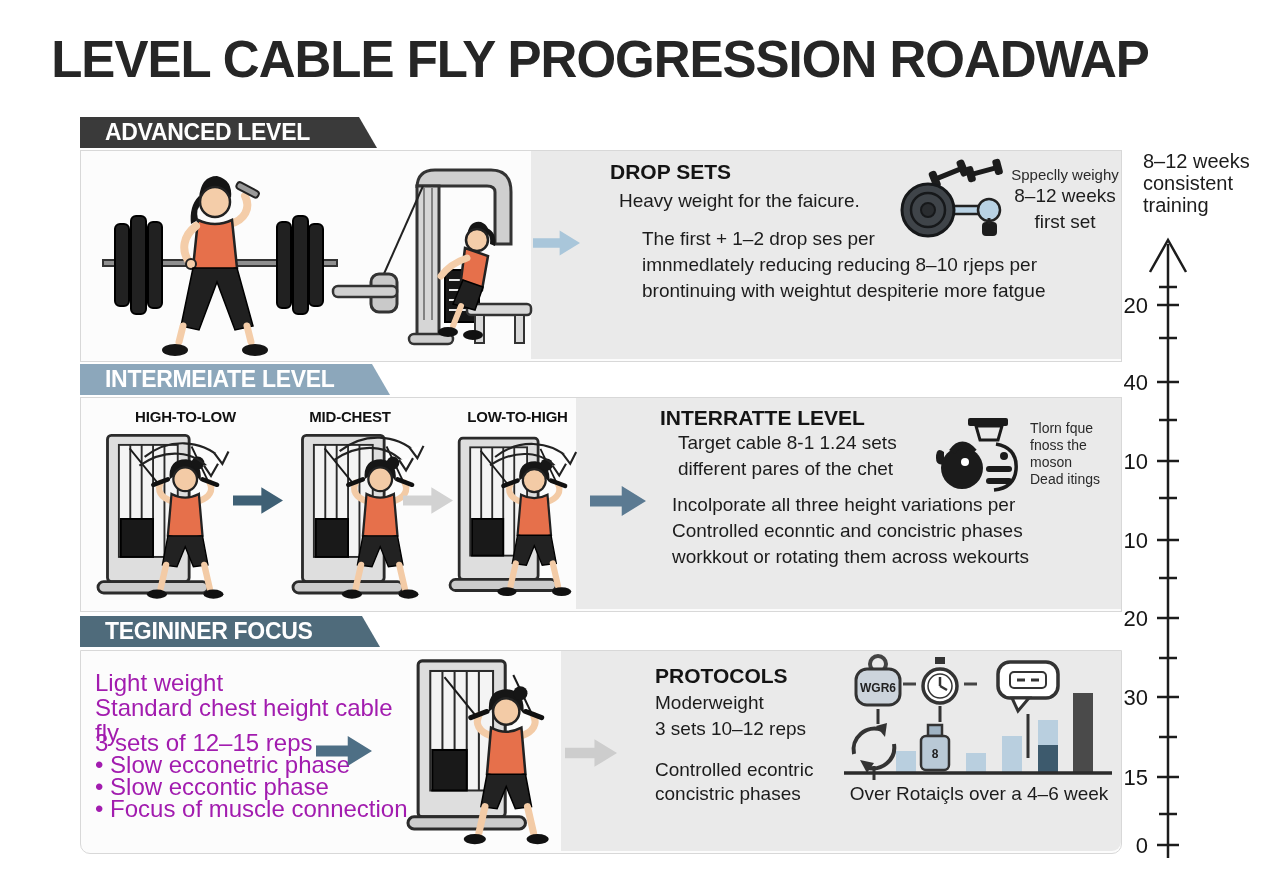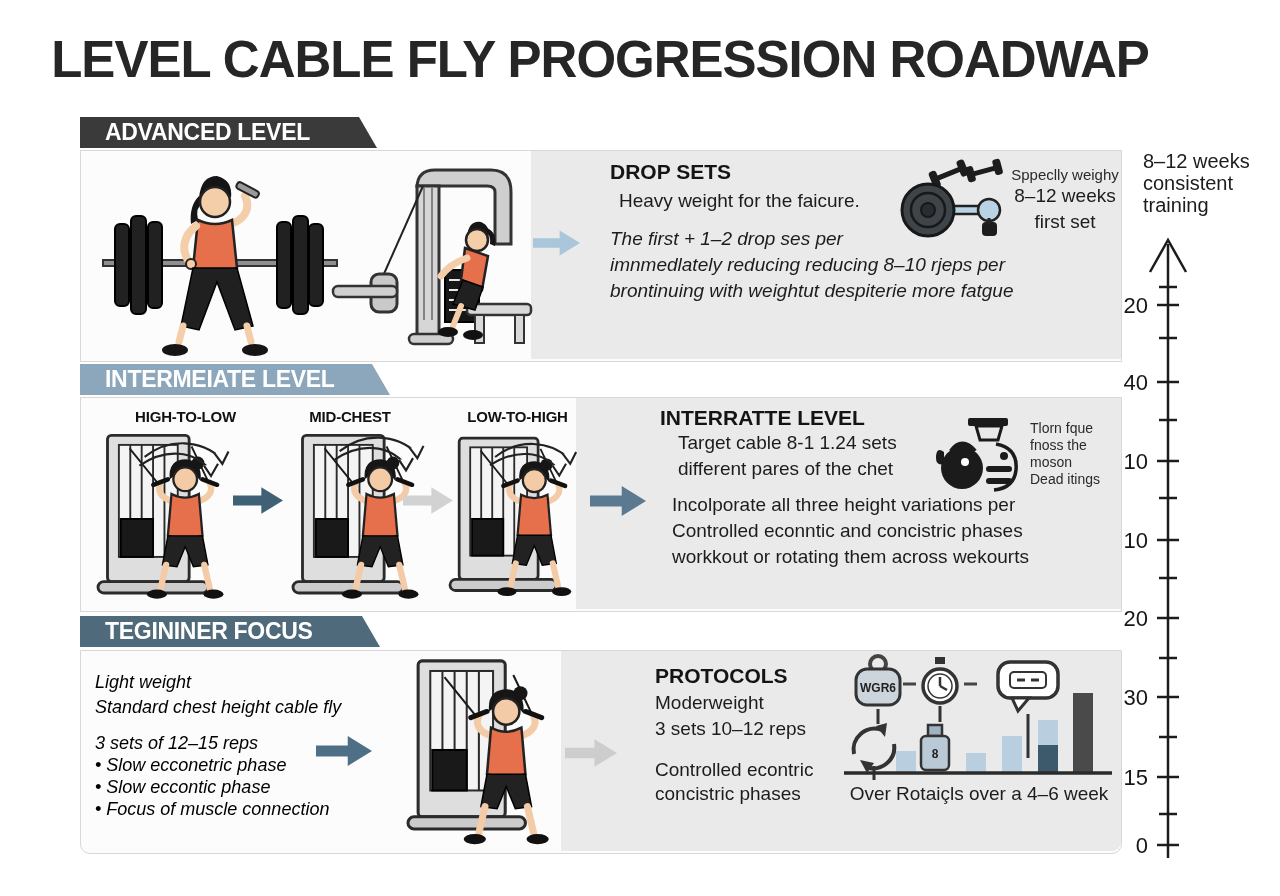--- a/index.html
+++ b/index.html
@@ -10,21 +10,21 @@
   .title{font-size:51px;font-weight:bold;letter-spacing:-1px;color:#262626;text-align:center;}
   .banner{color:#ffffff;font-weight:bold;font-size:23px;line-height:31px;padding-left:25px;
           letter-spacing:-0.3px;}
   .banner-adv{background:#3a3a3a;clip-path:polygon(0 0,calc(100% - 18px) 0,100% 100%,0 100%);}
   .banner-int{background:#8ca7bb;clip-path:polygon(0 0,calc(100% - 18px) 0,100% 100%,0 100%);}
   .banner-beg{background:#4f6b7b;clip-path:polygon(0 0,calc(100% - 18px) 0,100% 100%,0 100%);}
   .panel{background:#fcfcfc;border:1px solid #d8d8d8;}
   .panel-gray{background:#eaeaea;}
   .h1{font-size:21px;font-weight:bold;color:#141414;}
   .body{font-size:19px;line-height:26px;color:#1c1c1c;}
-  .body-sm{font-size:18px;line-height:21px;color:#000000;font-style:italic;}
+  .body-sm{font-size:24px;line-height:21px;color:#a21caf;}
   .note-sm{font-size:15px;color:#2a2a2a;}
   .col-label{font-size:15px;font-weight:bold;color:#111;text-align:center;letter-spacing:-0.2px;}
   .axis-label{font-size:22px;fill:#161616;font-family:"Liberation Sans",sans-serif;}
   .tag-label{font-size:12px;font-weight:bold;fill:#222;font-family:"Liberation Sans",sans-serif;}
   .caption{font-size:19px;color:#1c1c1c;text-align:center;}
 </style>
 </head>
 <body>
 
 <div class="canvas">
@@ -129,21 +129,21 @@
     <ellipse cx="123" cy="174" rx="10" ry="5" fill="#111"></ellipse>
     <ellipse cx="148" cy="177" rx="10" ry="5" fill="#111"></ellipse>
   </svg>
 
   <svg class="abs" style="left:533px;top:228px;" width="47" height="30" viewBox="0 0 60 32">
     <use href="#block-arrow" fill="#a9c6da"></use>
   </svg>
 
   <div class="abs h1" style="left:610px;top:160px;">DROP SETS</div>
   <div class="abs body" style="left:610px;top:188px;margin-left:9px;">Heavy weight for the faicure.</div>
-  <div class="abs body" style="left:610px;top:226px;width:420px;font-style:italic;">
+  <div class="abs body" style="left:642px;top:226px;width:420px;">
     <div>The first + 1–2 drop ses per</div>
     <div>imnmedlately reducing reducing 8–10 rjeps per</div>
     <div>brontinuing with weightut despiterie more fatgue</div>
   </div>
 
   <svg class="abs" style="left:900px;top:158px;" width="105" height="85" viewBox="0 0 105 85">
     <g transform="rotate(-22 52 16)">
       <rect x="34" y="12" width="30" height="5" rx="2" fill="#1c1c1c"></rect>
       <rect x="30" y="6" width="8" height="17" rx="3" fill="#1c1c1c"></rect>
       <rect x="60" y="6" width="8" height="17" rx="3" fill="#1c1c1c"></rect>

